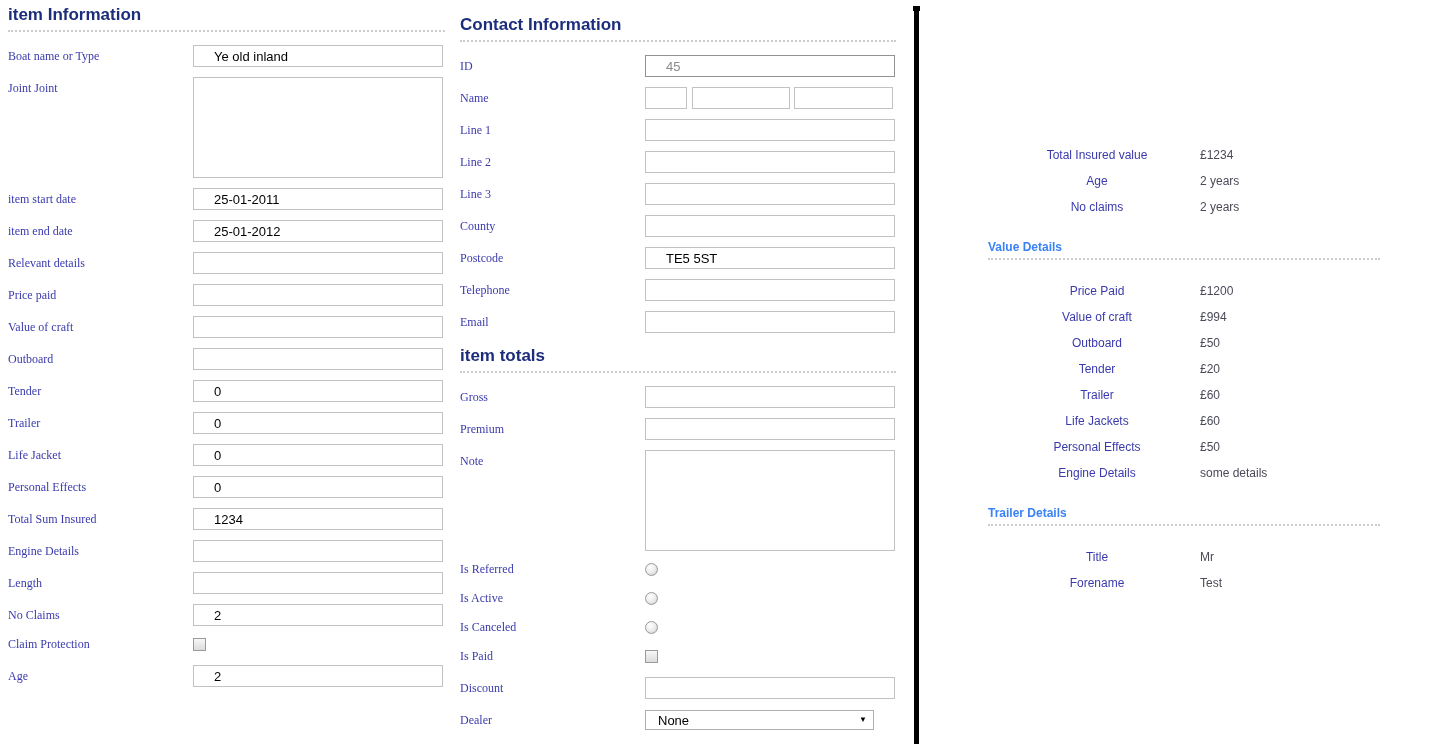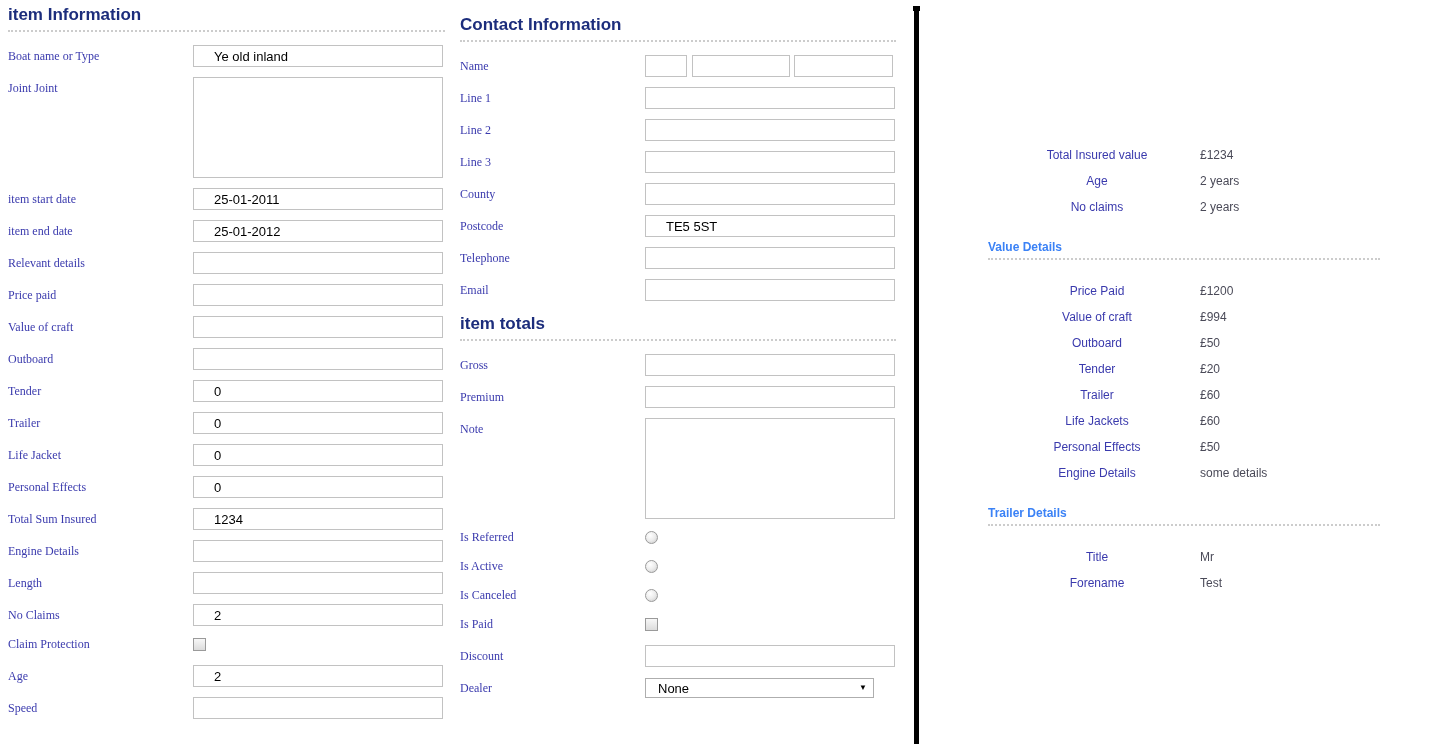--- a/index.html
+++ b/index.html
@@ -181,34 +181,34 @@
       <div class="row compact">
         <span class="lbl">Claim Protection</span>
         <div class="ctl"><span class="cb"></span></div>
       </div>
       <div class="row">
         <span class="lbl">Age</span>
         <div class="ctl">
           <input class="txt" type="text" value="2" style="">
         </div>
       </div>
-      <div class="row">
-        <span class="lbl">Speed</span>
-        <div class="ctl">
-          <input class="txt" type="text" style="">
-        </div>
-      </div>
     </div>
 </div>
 
 <div class="col col-mid">
   <div>
     <h2 class="sec">Contact Information</h2>
     <div class="dotline"></div>
     <div>
+        <div class="row">
+          <span class="lbl">ID</span>
+          <div class="ctl">
+            <input class="txt ro" type="text" readonly="" value="45" style="">
+          </div>
+        </div>
         <div class="row">
           <span class="lbl">Name</span>
           <div class="ctl"><input class="name-in n1" type="text" style=""><input class="name-in n2" type="text" style=""><input class="name-in n3" type="text" style=""></div>
         </div>
         <div class="row">
           <span class="lbl">Line 1</span>
           <div class="ctl">
             <input class="txt" type="text" style="">
           </div>
         </div>

